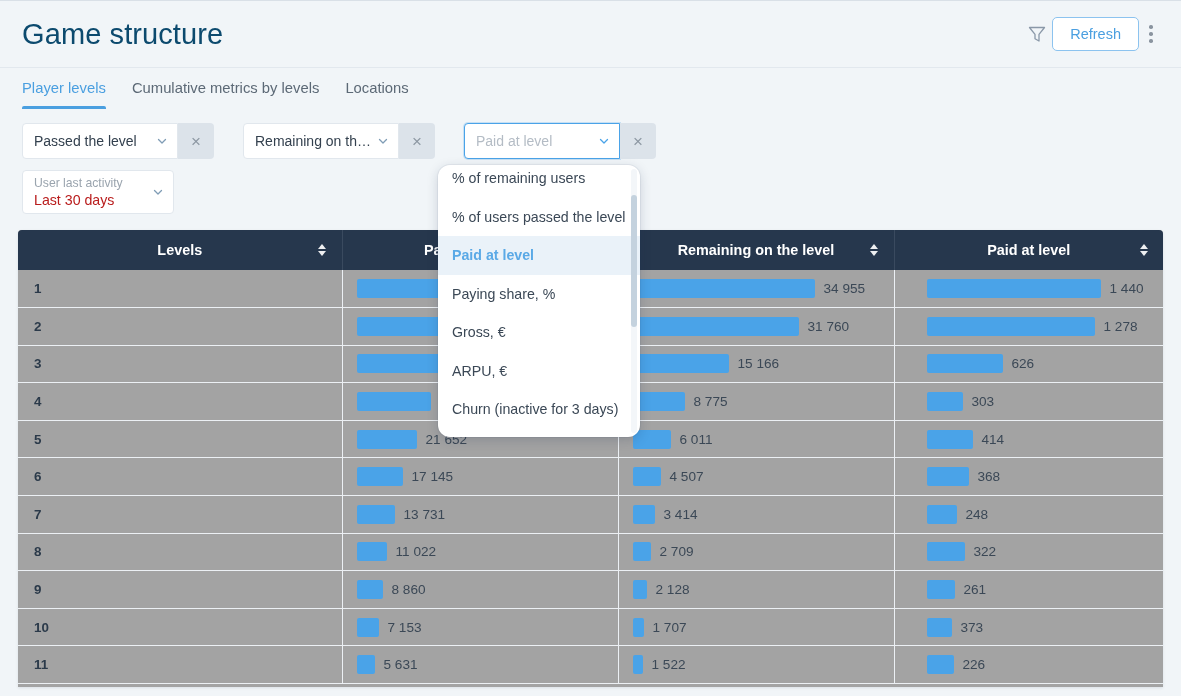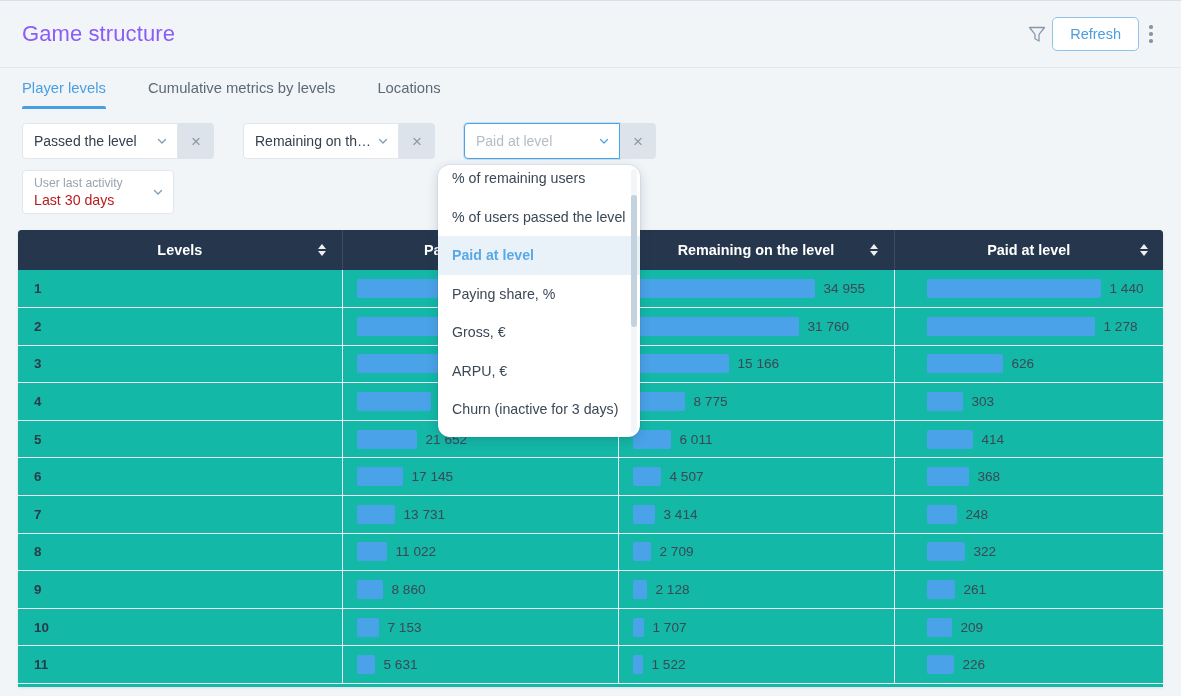--- a/index.html
+++ b/index.html
@@ -18,22 +18,22 @@
 
   
   .page-head {
     position: relative;
     height: 66px;
     padding: 0 18px 0 22px;
     display: flex;
     align-items: center;
   }
   .page-title {
-    font-size: 22px;
-    color: #8b5cf6;
+    font-size: 29px;
+    color: #0c4a6e;
     font-weight: 400;
     letter-spacing: .1px;
   }
   .head-actions {
     margin-left: auto;
     display: flex;
     align-items: center;
   }
   .icon-btn {
     width: 30px; height: 30px;
@@ -62,21 +62,21 @@
   }
   .kebab i { width: 3.5px; height: 3.5px; border-radius: 50%; background: #8a949f; display: block; }
 
   
   .tabbar {
     height: 42px;
     border-top: 1px solid #e2e8ee;
     padding: 0 22px;
     display: flex;
     align-items: stretch;
-    gap: 42px;
+    gap: 26px;
     background: transparent;
   }
   .tab {
     display: flex; align-items: center;
     font-size: 14.8px;
     color: #5c6976;
     cursor: pointer;
     position: relative;
     padding-bottom: 2px;
   }
@@ -206,21 +206,21 @@
     right: 3px; top: 30px;
     width: 6px; height: 132px;
     background: #c4d2de;
     border-radius: 3px;
     cursor: pointer;
   }
 
   
   .table-wrap {
     margin: 16px 18px 0 18px;
-    background: #14b8a6;
+    background: #a3a3a3;
     border-radius: 4px 4px 0 0;
     box-shadow: 0 1px 3px rgba(20,40,70,.10);
     overflow: hidden;
     height: 457px;
   }
   table { width: 100%; border-collapse: collapse; table-layout: fixed; }
   thead th {
     background: #26374d;
     color: #ffffff;
     height: 40px;
@@ -606,21 +606,21 @@
             </td>
             <td>
               <div class="bar-cell">
                 <div class="bar" style="width: 11px;"></div>
                 <span class="bar-val">1 707</span>
               </div>
             </td>
             <td>
               <div class="bar-cell">
                 <div class="bar" style="width: 25px;"></div>
-                <span class="bar-val">209</span>
+                <span class="bar-val">373</span>
               </div>
             </td>
           </tr>
           <tr>
             <td class="lvl">11</td>
             <td>
               <div class="bar-cell">
                 <div class="bar" style="width: 18px;"></div>
                 <span class="bar-val">5 631</span>
               </div>

